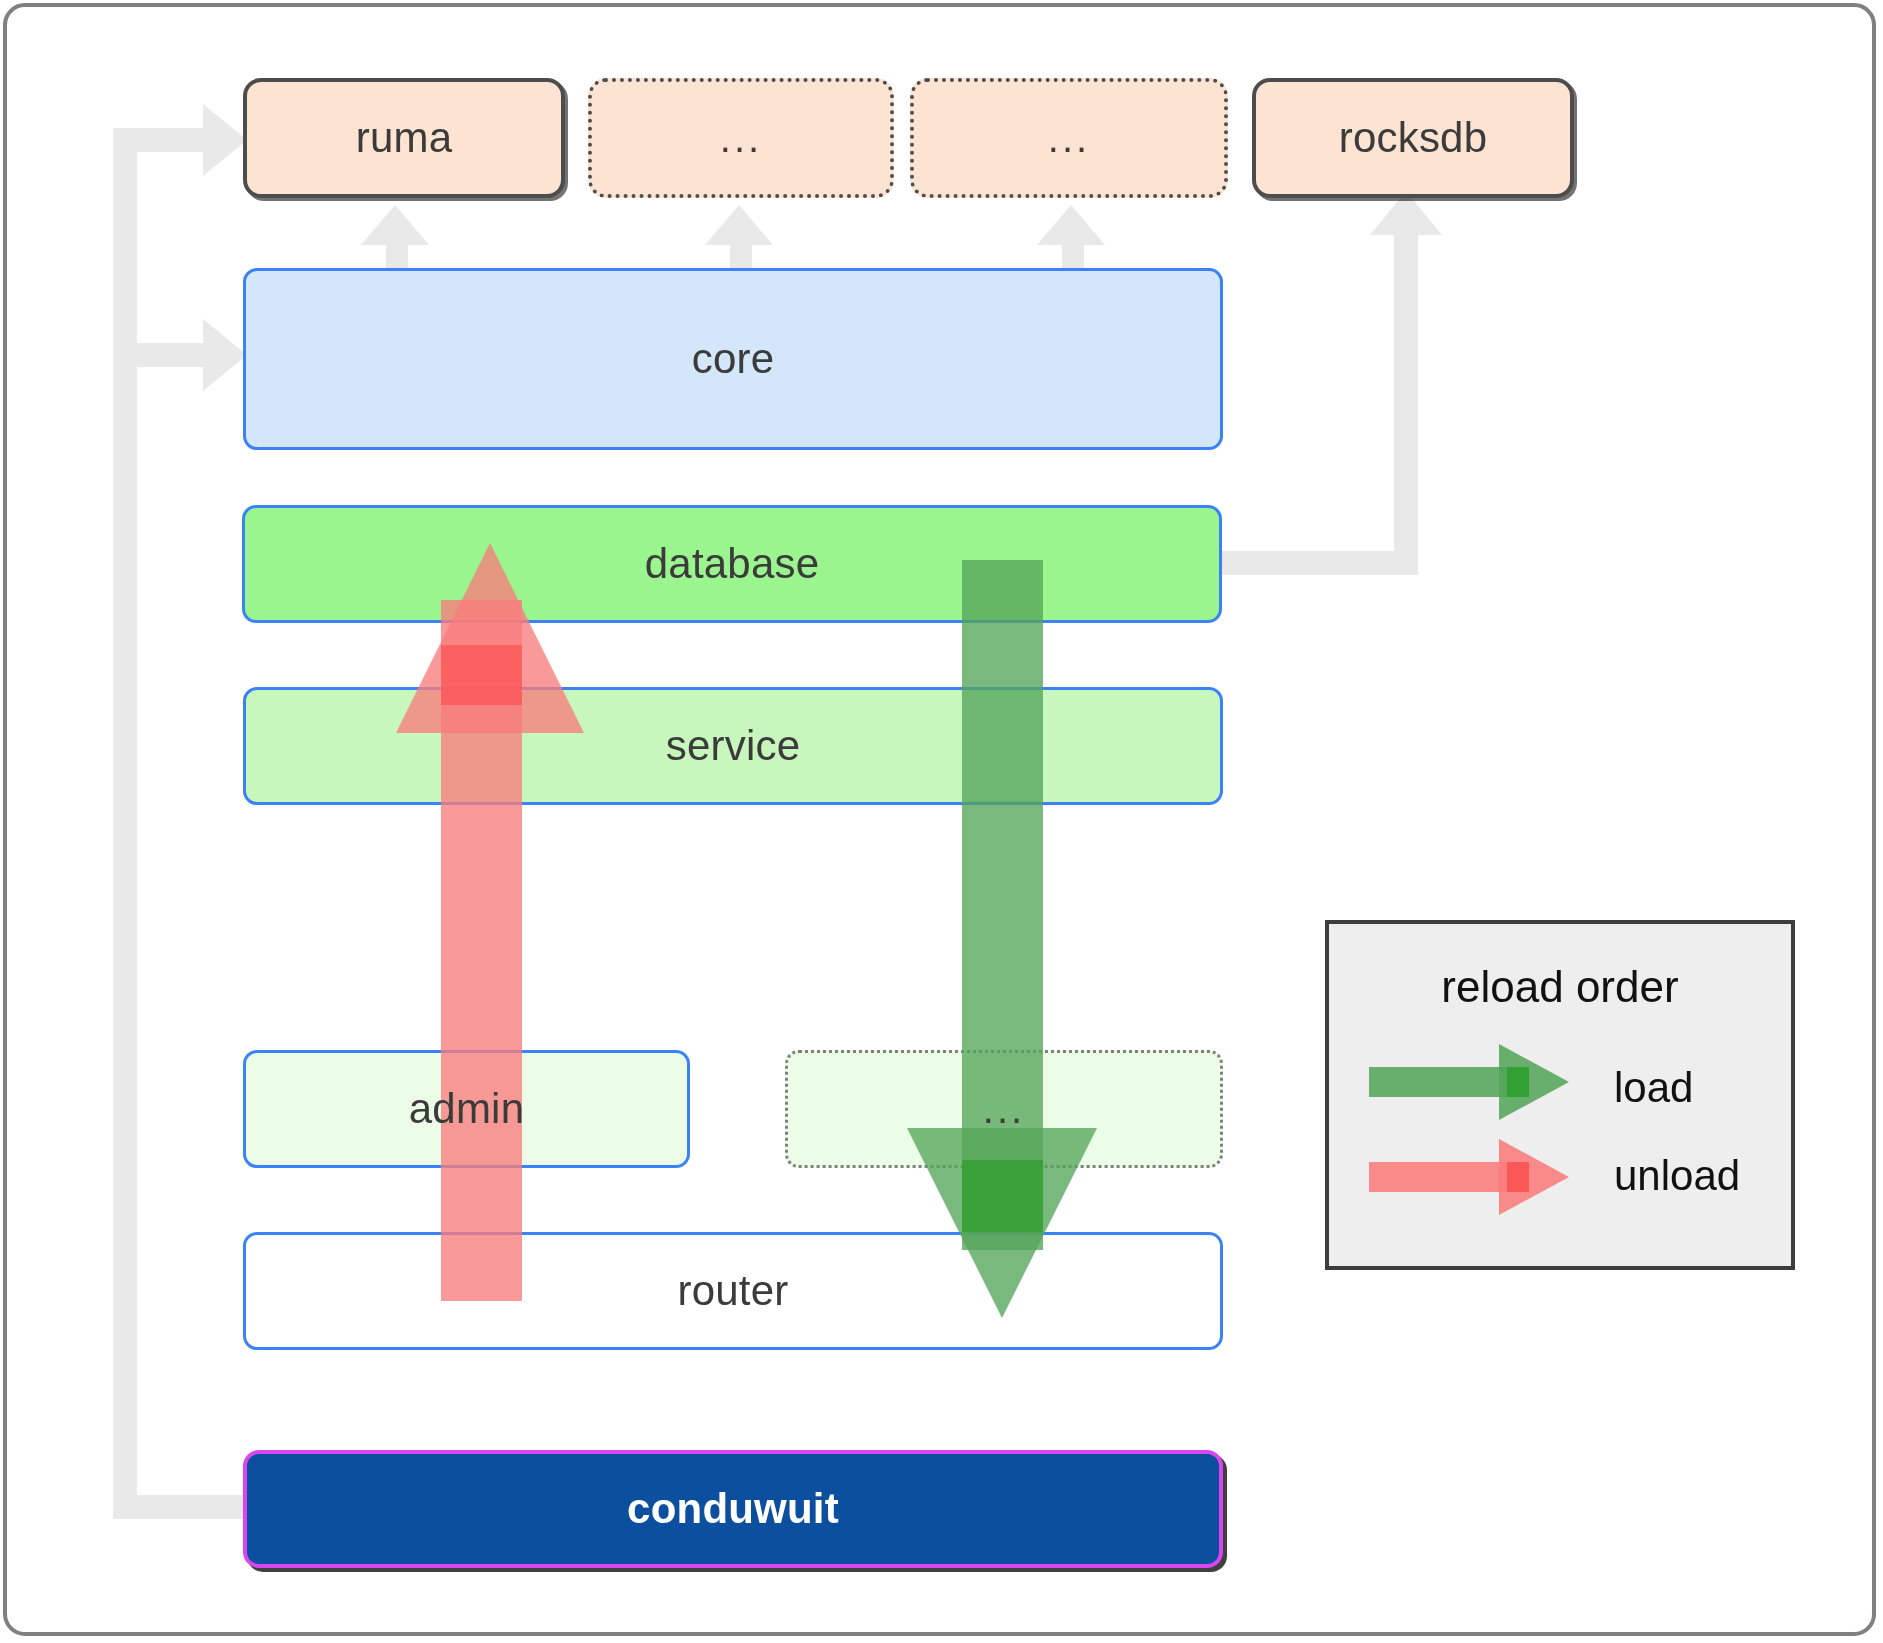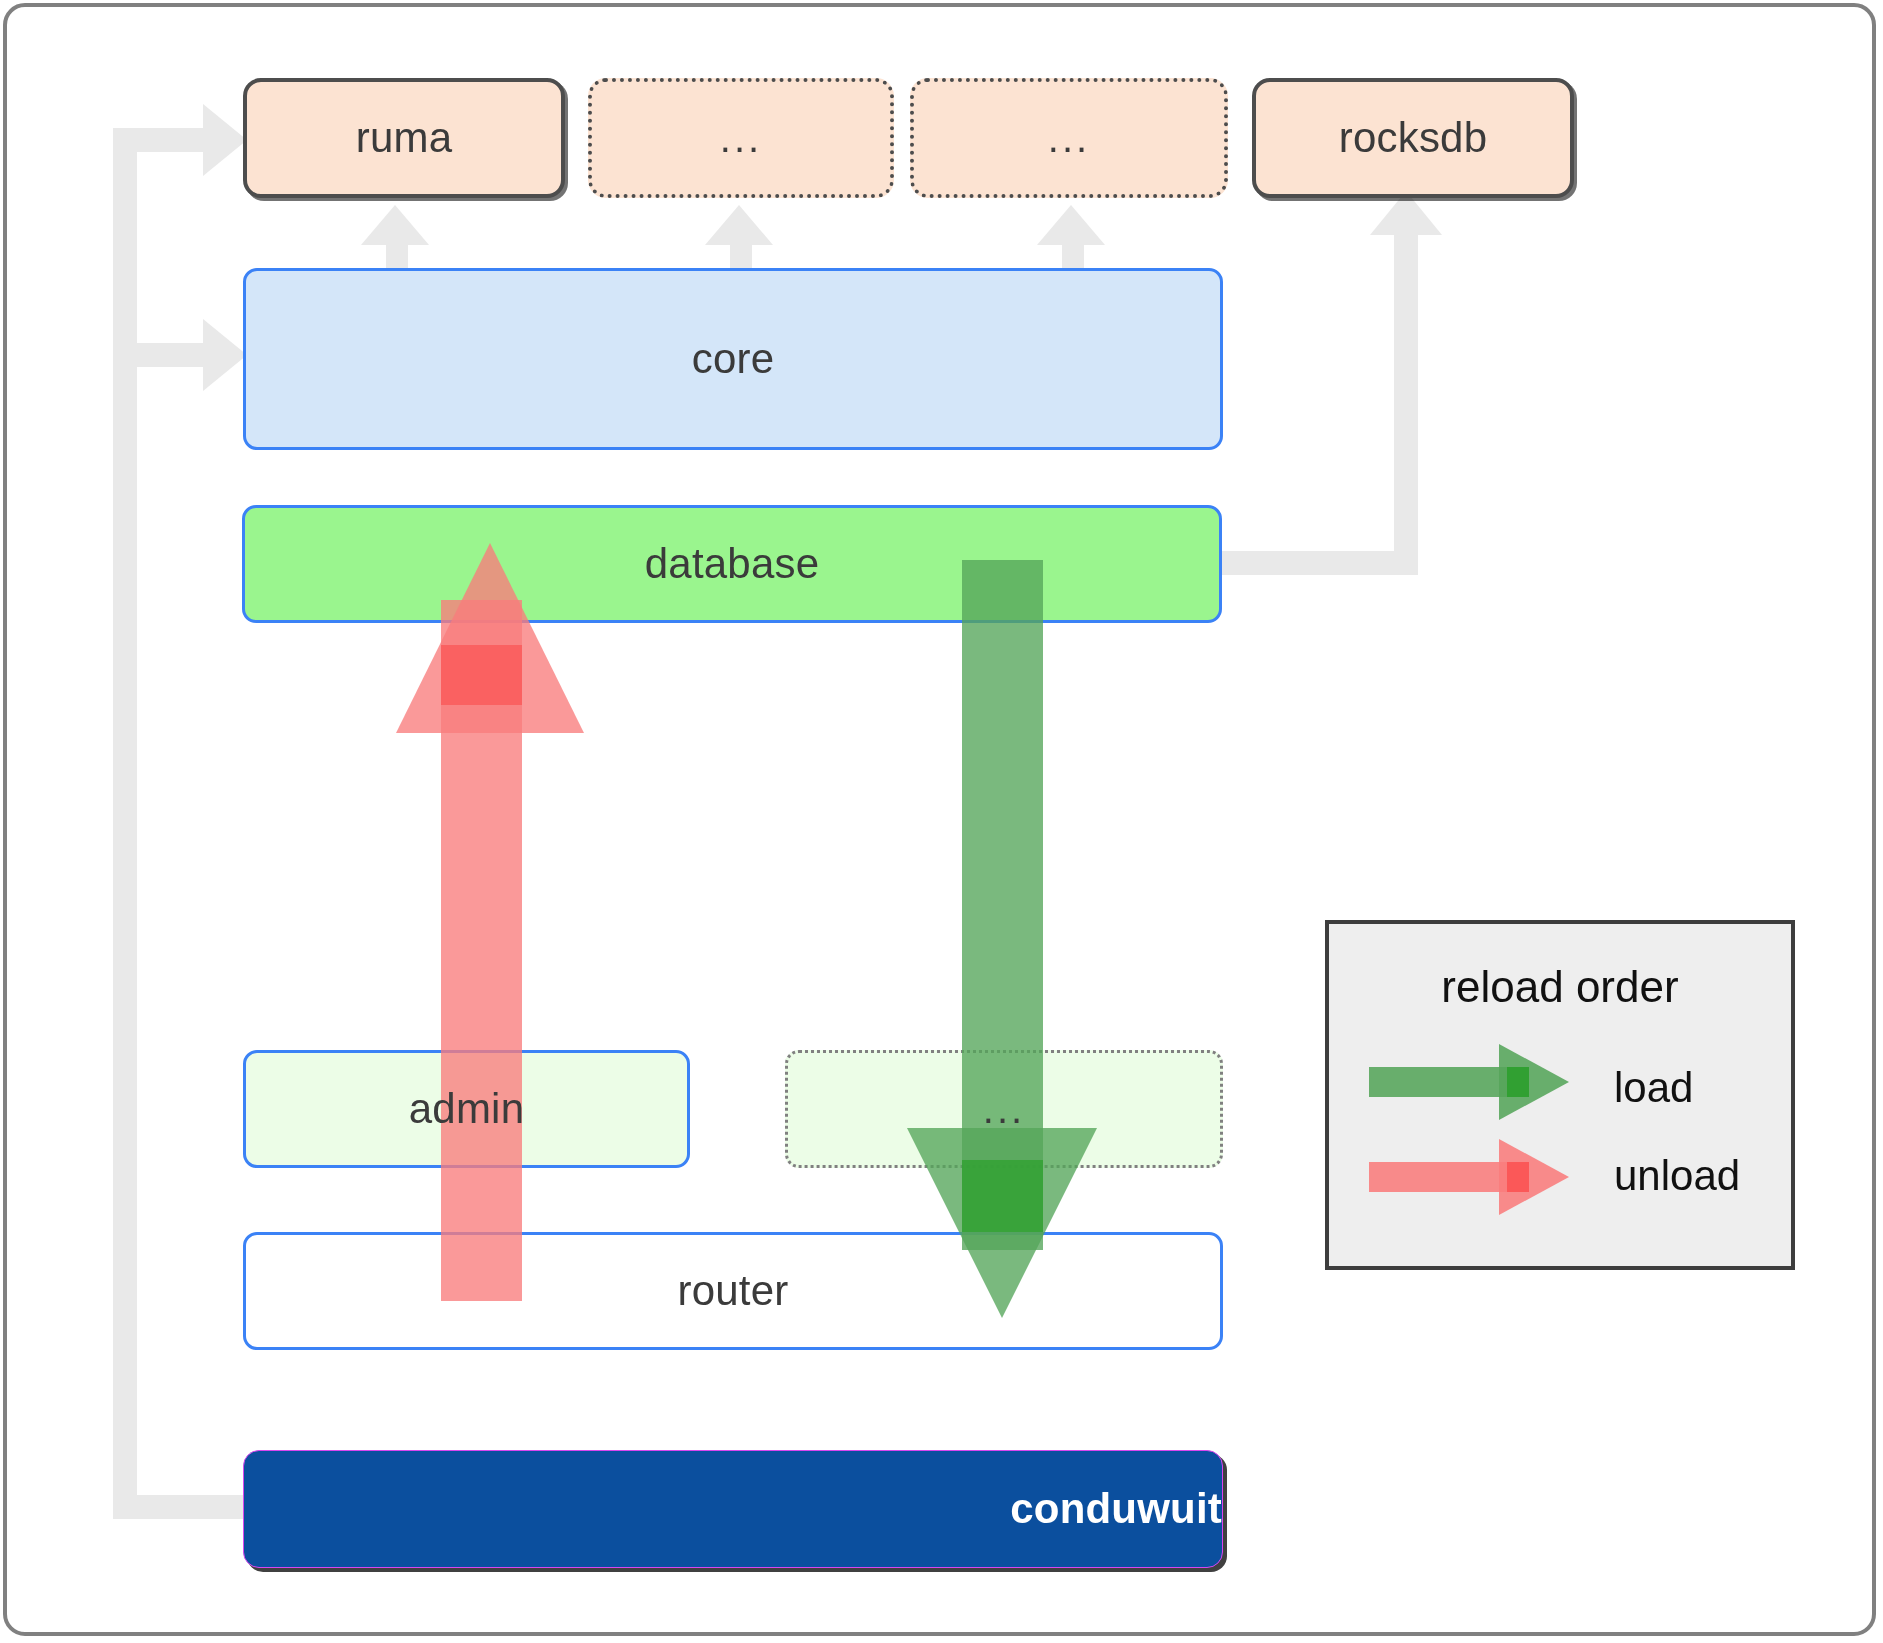--- a/index.html
+++ b/index.html
@@ -48,27 +48,26 @@
     border: 4px dotted #4d4d4d;
     box-shadow: none;
   }
   .node.layer {
     border: 3px solid #3b82f6;
     font-size: 42px;
   }
   .node.layer.dotted { border: 3px dotted #808080; }
   .node.root {
     background: #0b4f9e;
-    border: 1px solid #d946ef;
+    border: 4px solid #d946ef;
     border-radius: 16px;
     color: #ffffff;
     font-size: 42px;
     font-weight: bold;
     box-shadow: 4px 4px 0 rgba(0,0,0,.75);
-    justify-content: flex-end;
   }
   .node .lbl { position: relative; z-index: 2; }
   .node.ellipsis .lbl { font-size: 40px; letter-spacing: 3px; }
 
   
   .gray { position: absolute; background: #e9e9e9; }
   .gray-arrow-r {
     position: absolute;
     width: 0; height: 0;
     border-top: 36px solid transparent;
@@ -173,20 +172,23 @@
   </div>
 
   <div class="node layer" style="left:243px; top:268px; width:980px; height:182px; background:#d4e6f9;">
     <span class="lbl">core</span>
   </div>
 
   <div class="node layer" style="left:242px; top:505px; width:980px; height:118px; background:#9af58e;">
     <span class="lbl">database</span>
   </div>
 
+  <div class="node layer" style="left:243px; top:687px; width:980px; height:118px; background:#c8f7bd;">
+    <span class="lbl">service</span>
+  </div>
 
 
   <div class="node layer" style="left:243px; top:1050px; width:447px; height:118px; background:#ecfde7;">
     <span class="lbl">admin</span>
   </div>
 
   <div class="node layer dotted ellipsis" style="left:785px; top:1050px; width:438px; height:118px; background:#ecfde7;">
     <span class="lbl">...</span>
   </div>
 

